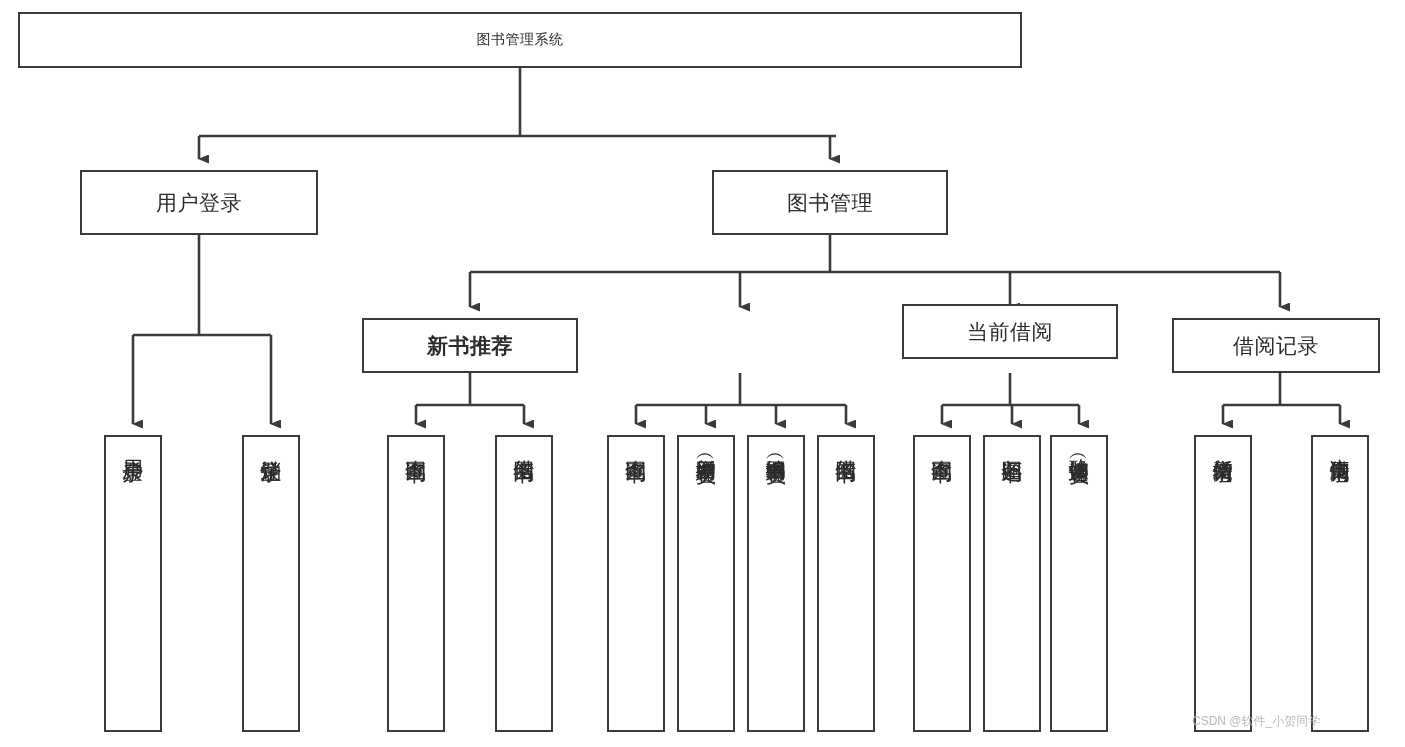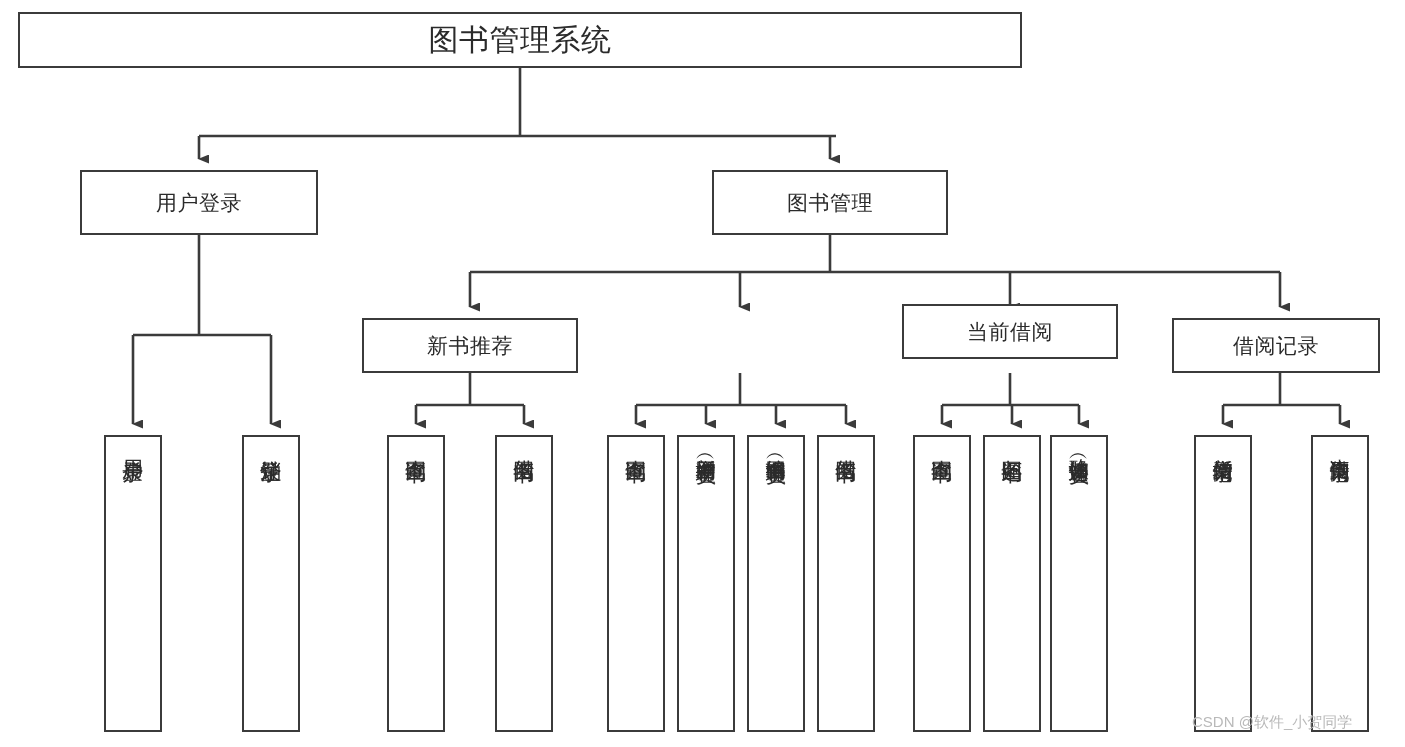--- a/index.html
+++ b/index.html
@@ -42,21 +42,21 @@
     text-align: center;
     line-height: 1.12;
     letter-spacing: 0.5px;
     white-space: nowrap;
   }
   
   .node.h .label {
     font-size: 21px;
   }
   .node.root .label {
-    font-size: 30px;
+    font-size: 14px;
   }
   
   .node.v {
     align-items: flex-start;
     justify-content: center;
     padding-top: 6px;
   }
   .node.v .label {
     writing-mode: vertical-rl;
     text-orientation: upright;
@@ -65,21 +65,21 @@
     letter-spacing: 1px;
     white-space: nowrap;
   }
   .node.v.tall .label {
     font-size: 20px;
   }
   #watermark {
     position: absolute;
     left: 1192px;
     top: 713px;
-    font-size: 15px;
+    font-size: 12px;
     color: #b9b9b9;
     white-space: nowrap;
     z-index: 3;
     font-family: "Liberation Sans", "DejaVu Sans", sans-serif;
   }
 </style>
 </head>
 <body>
 
 <div id="canvas">
@@ -139,21 +139,21 @@
     <span class="label">图书管理系统</span>
   </div>
 
   <div class="node h" style="left:80px; top:170px; width:238px; height:65px;">
     <span class="label">用户登录</span>
   </div>
   <div class="node h" style="left:712px; top:170px; width:236px; height:65px;">
     <span class="label">图书管理</span>
   </div>
 
-  <div class="node h" style="left:362px; top:318px; width:216px; height:55px;">
+  <div class="node h" style="left:362px; top:318px; width:216px; height:55px;font-weight:bold;">
     <span class="label">新书推荐</span>
   </div>
   <div class="node h" style="left:902px; top:304px; width:216px; height:55px;">
     <span class="label">当前借阅</span>
   </div>
   <div class="node h" style="left:1172px; top:318px; width:208px; height:55px;">
     <span class="label">借阅记录</span>
   </div>
 
   <div class="node v" style="left:104px; top:435px; width:58px; height:297px;">

